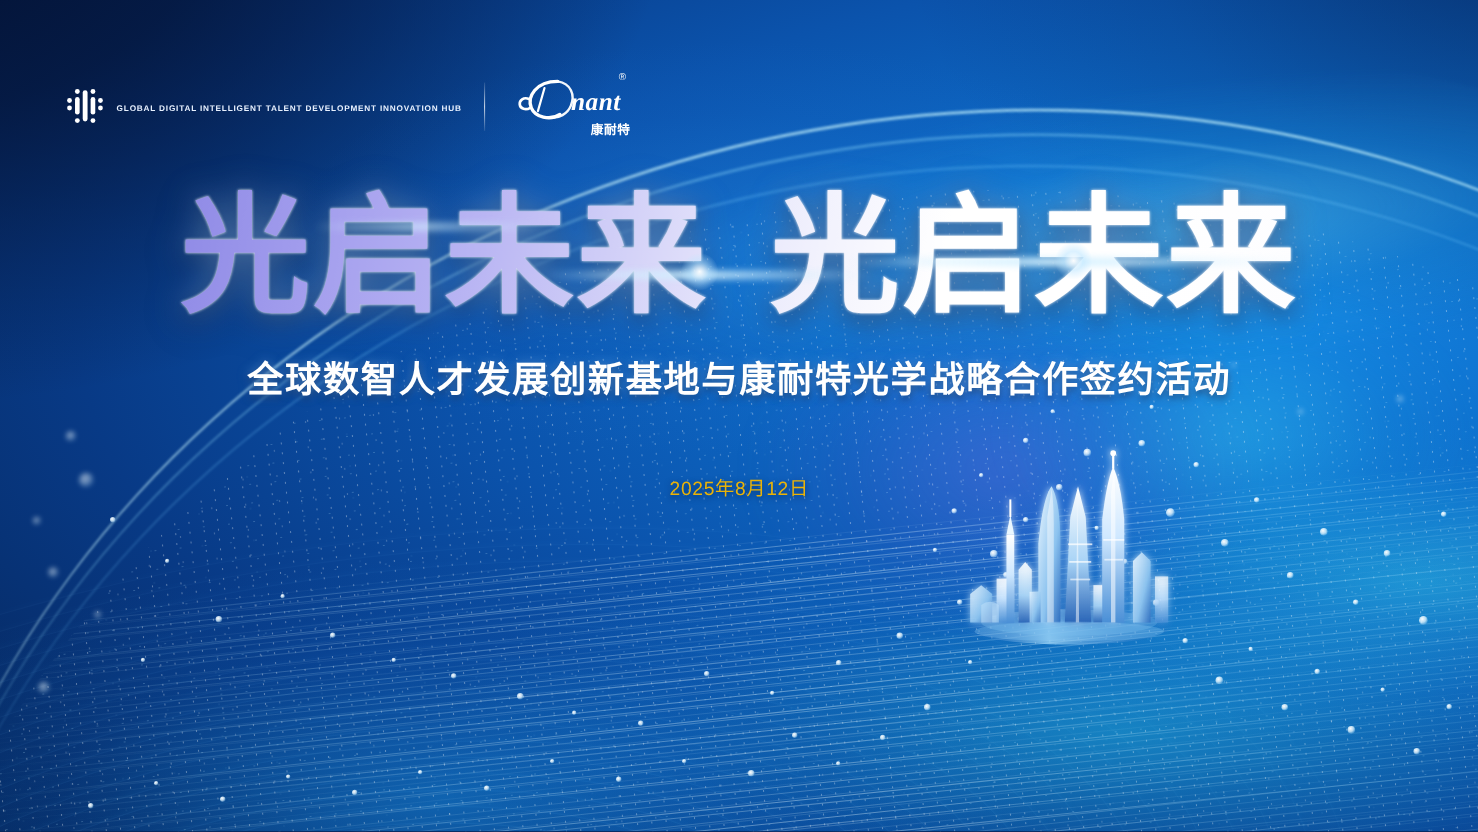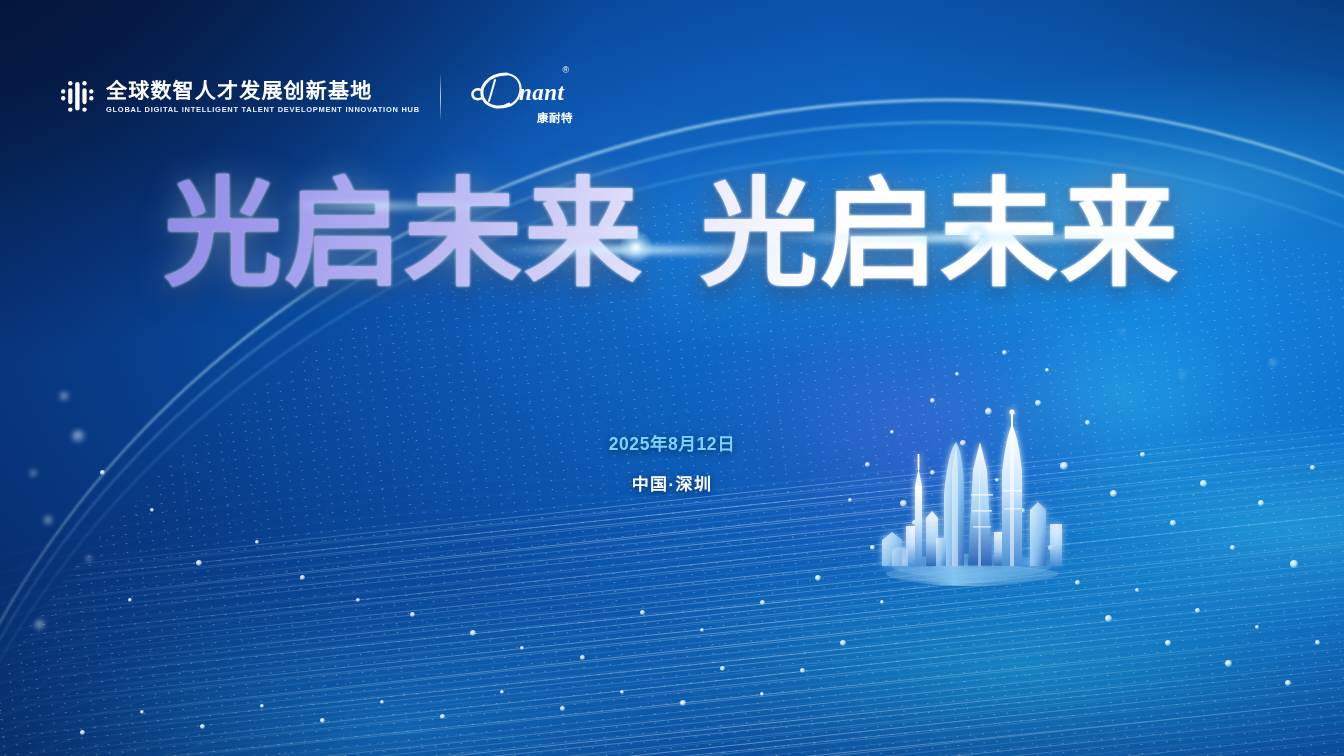--- a/index.html
+++ b/index.html
@@ -322,22 +322,22 @@
   .date-block {
     position: absolute;
     left: 0;
     right: 0;
     top: 430px;
     text-align: center;
     z-index: 40;
   }
   .date-line {
     font-size: 17.5px;
-    font-weight: 700;
-    color: #7dd3fc;
+    font-weight: 400;
+    color: #eab308;
     letter-spacing: 0.6px;
     text-shadow: 0 2px 6px rgba(3,22,62,0.6);
   }
   .place-line {
     margin-top: 15px;
     font-size: 17px;
     font-weight: 700;
     color: #ffffff;
     letter-spacing: 1.4px;
     text-shadow: 0 2px 6px rgba(3,22,62,0.6);
@@ -657,21 +657,20 @@
             <rect x="15.2" y="3.0" width="4.4" height="28.4" rx="2.2"></rect>
             <rect x="22.4" y="9.2" width="4.2" height="16" rx="2.1"></rect>
             <circle cx="24.5" cy="4.2" r="2.2"></circle>
             <circle cx="24.5" cy="30.6" r="2.2"></circle>
             <circle cx="31.3" cy="12.4" r="2.2"></circle>
             <circle cx="31.3" cy="19.2" r="2.2"></circle>
           </g>
         </svg>
       </div>
       <div>
-        <div class="brand-text-cn">全球数智人才发展创新基地</div>
         <div class="brand-text-en">GLOBAL DIGITAL INTELLIGENT TALENT DEVELOPMENT INNOVATION HUB</div>
       </div>
     </div>
 
     <div class="divider"></div>
 
     <div class="brand-right">
       <svg viewBox="0 0 108 46" width="108" height="46" aria-hidden="true">
         <g fill="none" stroke="#ffffff" stroke-width="2.4" stroke-linecap="round">
 
@@ -694,20 +693,20 @@
 
   <div class="title-block">
     <div style="position:relative; display:inline-block;">
       <div class="main-title"><span>光启未来</span><span class="gap"></span><span>光启未来</span></div>
       <div class="title-flare" style="left:330px; top:78px;"></div>
       <div class="flare-dot" style="left:455px; top:62px;"></div>
       <div class="title-flare" style="left:600px; top:66px; width:420px;"></div>
       <div class="flare-dot" style="left:795px; top:52px;"></div>
       <div class="title-flare" style="left:120px; top:34px; width:220px; opacity:.6;"></div>
     </div>
+    <div class="sub-title">全球数智人才发展创新基地与康耐特光学战略合作签约活动</div>
   </div>
 
   <div class="date-block">
     <div class="date-line">2025年8月12日</div>
-    <div class="place-line">中国·深圳</div>
   </div>
 
 </div>
 
 </body></html>

